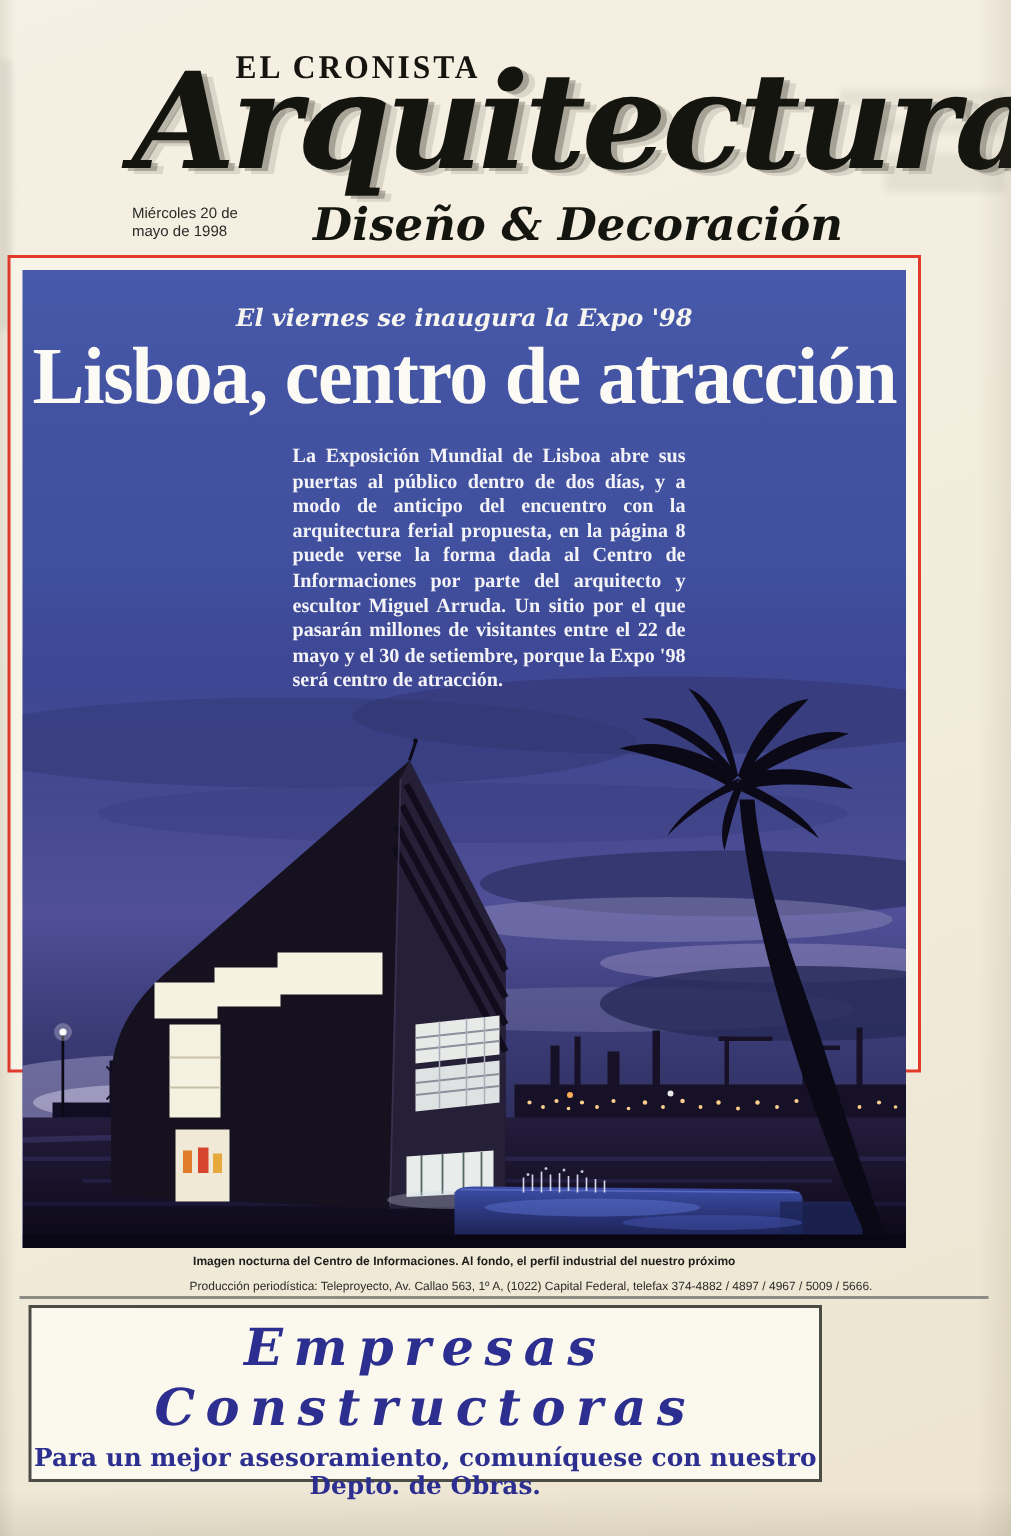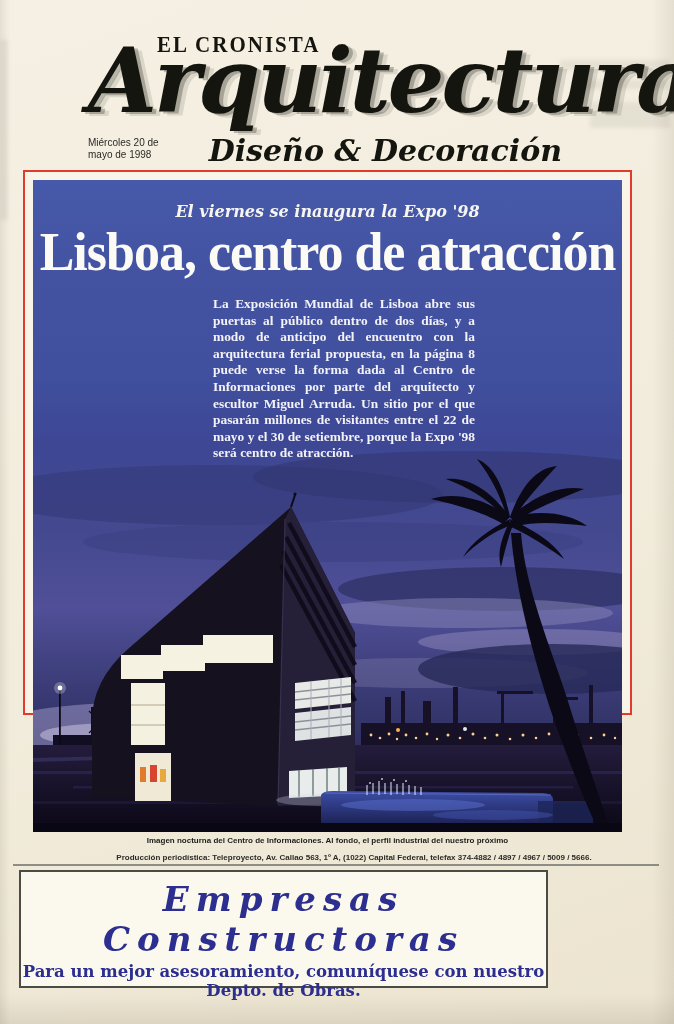--- a/index.html
+++ b/index.html
@@ -19,42 +19,42 @@
   .masthead-date{left:88px;top:137px;font-family:"Liberation Sans",sans-serif;
     font-size:10px;line-height:1.15;color:#2a2a26;}
   .brand-subtitle{right:112px;top:133px;
     font-family:"DejaVu Serif",serif;font-style:italic;font-weight:bold;
     font-size:30px;color:#15150f;}
 
   
   .bleed{filter:blur(2px);opacity:.10;background:#6a6a60;}
 
   
-  .article-frame{left:23px;top:170px;width:609px;height:545px;
+  .article-frame{left:5px;top:170px;width:609px;height:545px;
     box-sizing:border-box;border:2.5px solid #e23a2b;background:#f8f4e8;
     padding:8px 8px 0 8px;}
   .article-panel{position:relative;width:100%;height:652px;overflow:hidden;
     background:linear-gradient(180deg,#4759aa 0%,#4353a2 14%,#40509e 30%,#3d4795 40%);}
   .article-kicker{position:absolute;left:0;right:0;top:22px;text-align:center;
     font-family:"DejaVu Serif",serif;font-style:italic;font-weight:bold;
     font-size:16px;color:#f6f5ef;}
   .article-headline{position:absolute;left:0;right:0;top:42px;text-align:center;
     font-family:"Liberation Serif",serif;font-weight:bold;font-size:52px;
     color:#fbfaf4;letter-spacing:-1px;transform:scaleY(1.04);}
   .article-body{position:absolute;left:180px;top:116px;width:262px;
     font-family:"Liberation Serif",serif;font-weight:bold;font-size:13.4px;
     line-height:16.6px;color:#f3f2f6;text-align:justify;}
   .photo-svg{position:absolute;left:0;bottom:0;width:591px;height:395px;}
   .photo-caption{position:relative;width:100%;height:18px;line-height:17px;
     text-align:center;font-family:"Liberation Sans",sans-serif;font-weight:bold;
     font-size:8px;color:#1d1d1a;background:transparent;}
 
   
   .production-line{left:0;right:0;top:853px;text-align:center;
-    font-family:"Liberation Sans",sans-serif;font-weight:bold;font-size:8px;
+    font-family:"Liberation Sans",sans-serif;font-weight:normal;font-size:8px;
     color:#2b2b27;padding-left:34px;}
   .rule-divider{left:13px;top:864px;width:646px;height:2px;background:#8d8d85;}
 
   
   .ad-box{left:19px;top:870px;width:529px;height:118px;box-sizing:border-box;
     border:2px solid #4c4c46;background:#fbf8ee;text-align:center;}
   .ad-title{margin-top:7px;font-family:"DejaVu Serif",serif;font-style:italic;
     font-weight:bold;font-size:34px;letter-spacing:7px;color:#2c2e90;}
   .ad-tagline{margin-top:3px;font-family:"DejaVu Serif",serif;
     font-weight:bold;font-size:16.5px;color:#2c2e90;}

